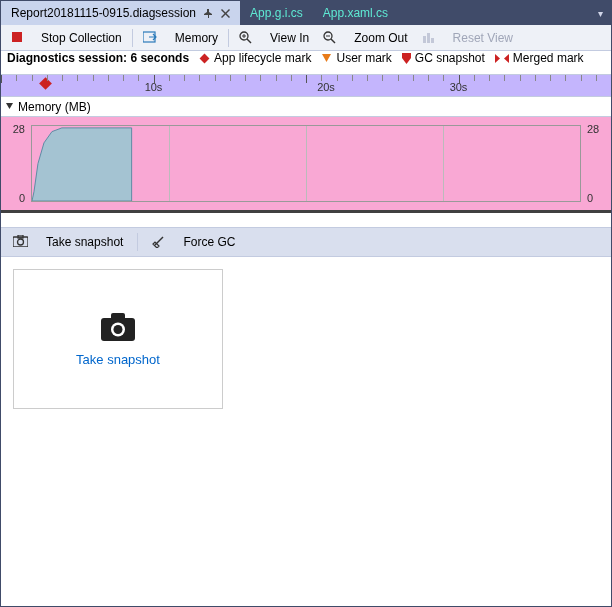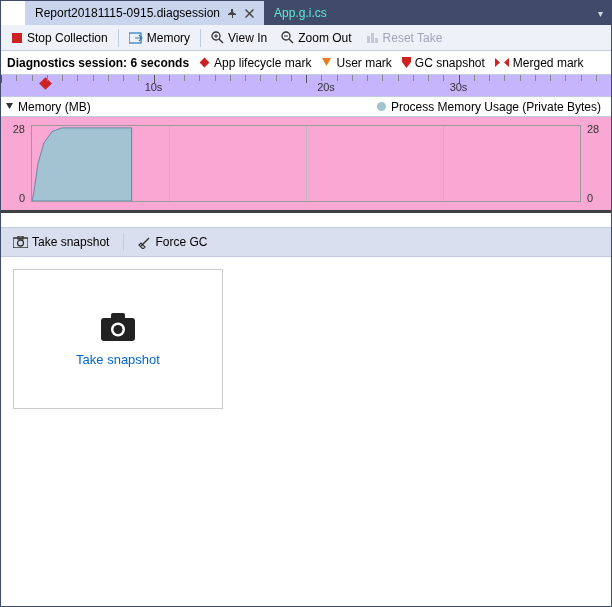--- a/index.html
+++ b/index.html
@@ -12,21 +12,20 @@
     overflow: hidden;
     border: 1px solid #404b69;
   }
   .tab-strip {
     display: flex;
     align-items: center;
     height: 24px;
     background: #404b69;
     color: #d0d5e8;
     position: relative;
-    margin-left: 24px;
   }
   .tab {
     display: flex;
     align-items: center;
     padding: 0 10px;
     height: 100%;
     color: #5eead4;
     font-size: 12px;
     cursor: pointer;
   }
@@ -49,37 +48,37 @@
     display: flex;
     align-items: center;
     height: 26px;
     background: #eef1f7;
     border-bottom: 1px solid #c3cbe0;
     padding: 0 4px;
     gap: 2px;
   }
   .tool-btn {
     display: flex;
-    align-items: center;
-    gap: 4px;
+    align-items: flex-start;
+    gap: 18px;
     padding: 2px 6px;
     color: #000;
     cursor: pointer;
     border-radius: 2px;
   }
   .tool-btn.disabled { color: #a0a6b8; cursor: default; }
   .tool-sep {
     width: 1px;
     height: 18px;
     background: #c3cbe0;
     margin: 0 2px;
   }
   .info-bar {
     display: flex;
-    align-items: center;
+    align-items: flex-start;
     height: 24px;
     background: #fff;
     border-bottom: 1px solid #c3cbe0;
     padding: 0 6px;
     gap: 10px;
     font-size: 12px;
     white-space: nowrap;
     overflow: hidden;
   }
   .info-bar b { font-weight: 600; }
@@ -216,20 +215,23 @@
     </span>
     <span class="close">
       <svg width="9" height="9" viewBox="0 0 9 9">
           <path d="M1 0l3.5 3.5L8 0l1 1-3.5 3.5L9 8 8 9 4.5 5.5 1 9 0 8l3.5-3.5L0 1z" fill="#444"></path>
         </svg>
     </span>
   </div>
   <div class="tab">
     <span>App.g.i.cs</span>
   </div>
+  <div class="tab">
+    <span>App.xaml.cs</span>
+  </div>
   <span class="tab-strip-caret">▾</span>
 </div>
 
 <div class="toolbar">
   <div class="tool-btn">
     <svg width="12" height="12">
         <rect x="1" y="1" width="10" height="10" fill="#c22"></rect>
       </svg>
     <span>Stop Collection</span>
   </div>
@@ -258,21 +260,21 @@
         <line x1="3" y1="5" x2="7" y2="5" stroke="#333"></line>
       </svg>
     <span>Zoom Out</span>
   </div>
   <div class="tool-btn disabled">
     <svg width="13" height="13">
         <rect x="1" y="5" width="3" height="7" fill="#c3c8d8"></rect>
         <rect x="5" y="2" width="3" height="10" fill="#c3c8d8"></rect>
         <rect x="9" y="7" width="3" height="5" fill="#c3c8d8"></rect>
       </svg>
-    <span>Reset Take</span>
+    <span>Reset View</span>
   </div>
 </div>
 
 <div class="info-bar">
   <span>
     <b><span>Diagnostics session:</span> <span>6 seconds</span></b>
   </span>
   <span class="legend-item">
     <svg width="11" height="11">
         <rect x="2" y="2" width="7" height="7" fill="#c22" transform="rotate(45 5.5 5.5)"></rect>
@@ -347,26 +349,20 @@
     <div class="tick-label" style="left: 50%; margin-left: 20px;">20s</div>
     <div class="tick-label" style="left: 75%;">30s</div>
   </div>
 
 <div class="memory-section">
   <div class="memory-header">
     <svg width="9" height="9" style="margin-right:4px;">
         <polygon points="1,1 8,1 4.5,7" fill="#333"></polygon>
       </svg>
     <span>Memory (MB)</span>
-    <span class="mini-legend">
-      <svg width="11" height="11">
-          <circle cx="5.5" cy="5.5" r="4.5" fill="#a4c3d2"></circle>
-        </svg>
-      <span>Process Memory Usage (Private Bytes)</span>
-    </span>
   </div>
   <div class="chart-wrap">
     <div class="yaxis-left">
       <span class="y-top">28</span>
       <span class="y-bot">0</span>
     </div>
     <div class="yaxis-right">
       <span class="y-top">28</span>
       <span class="y-bot">0</span>
     </div>

